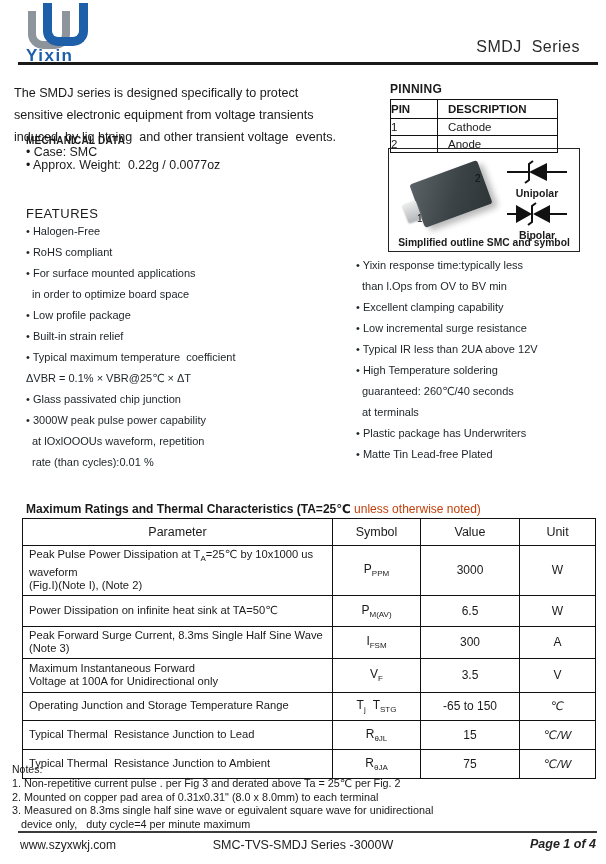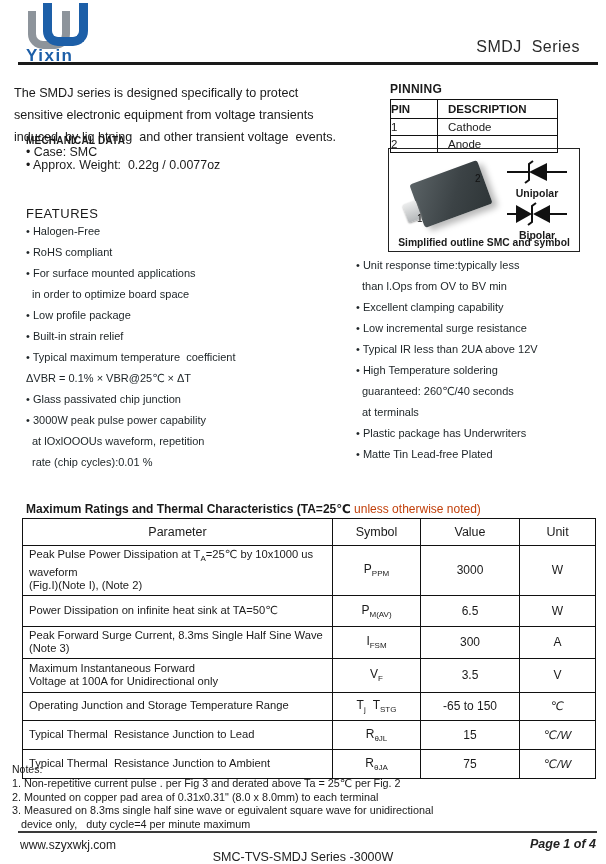--- a/index.html
+++ b/index.html
@@ -84,21 +84,21 @@
   .symb:empty { margin-left:0; }
 
   
   .notes { position:absolute; left:12px; top:763px; width:560px; font-size:10.8px; line-height:13.8px; }
   .note-h { font-size:10.5px; }
   .note-ind { padding-left:9px; }
 
   
   .ftr-rule { position:absolute; left:18px; right:9px; top:831px; border-top:2px solid #3a3a3a; }
   .ftr-web { position:absolute; left:20px; top:838px; font-size:12px; color:#222; }
-  .ftr-doc { position:absolute; left:0; right:0; top:838px; text-align:center; font-size:12.5px; color:#222;margin-top:12px; }
+  .ftr-doc { position:absolute; left:0; right:0; top:838px; text-align:center; font-size:12.5px; color:#222; }
   .ftr-page { position:absolute; right:10px; top:837px; font-size:12.5px; font-weight:700; font-style:italic; color:#222; }
 </style>
 </head>
 <body>
 
 <div class="page">
 
   <div class="hdr">
     <div class="logo">
       <div class="logo-u">
@@ -129,21 +129,21 @@
     <div class="f-line first" data-bind="features.items.1.lines.0">RoHS compliant</div>
     <div class="f-line first" data-bind="features.items.2.lines.0">For surface mounted applications</div>
     <div class="f-line cont" data-bind="features.items.2.lines.1">in order to optimize board space</div>
     <div class="f-line first" data-bind="features.items.3.lines.0">Low profile package</div>
     <div class="f-line first" data-bind="features.items.4.lines.0">Built-in strain relief</div>
     <div class="f-line first" data-bind="features.items.5.lines.0">Typical maximum temperature  coefficient</div>
     <div class="f-line cont flush" data-bind="features.items.5.lines.1">ΔVBR = 0.1% × VBR@25℃ × ΔT</div>
     <div class="f-line first" data-bind="features.items.6.lines.0">Glass passivated chip junction</div>
     <div class="f-line first" data-bind="features.items.7.lines.0">3000W peak pulse power capability</div>
     <div class="f-line cont" data-bind="features.items.7.lines.1">at lOxlOOOUs waveform, repetition</div>
-    <div class="f-line cont" data-bind="features.items.7.lines.2">rate (chip cycles):0.01 %</div>
+    <div class="f-line cont" data-bind="features.items.7.lines.2">rate (than cycles):0.01 %</div>
   </div>
 
   <div class="pinning">
     <div class="pin-h" data-bind="pinning.heading">PINNING</div>
     <table class="pin-table">
       <thead>
         <tr>
           <th class="c" data-bind="pinning.headers.pin">PIN</th>
           <th class="l" data-bind="pinning.headers.description">DESCRIPTION</th>
         </tr>
@@ -184,21 +184,21 @@
         <path d="M31 2 L27 5 L27 21 L23 24" fill="none" stroke="#111" stroke-width="2"></path>
         <polygon points="45,4 45,22 28,13" fill="#111"></polygon>
         <line x1="45" y1="13" x2="62" y2="13" stroke="#111" stroke-width="2"></line>
       </svg>
       <div class="symlbl" data-bind="outline.bipolar_label">Bipolar</div>
     </div>
     <div class="caption" data-bind="outline.caption">Simplified outline SMC and symbol</div>
   </div>
 
   <div class="rbullets">
-    <div class="f-line first" data-bind="right_features.0.lines.0">Unit response time:typically less</div>
+    <div class="f-line first" data-bind="right_features.0.lines.0">Yixin response time:typically less</div>
     <div class="f-line cont" data-bind="right_features.0.lines.1">than l.Ops from OV to BV min</div>
     <div class="f-line first" data-bind="right_features.1.lines.0">Excellent clamping capability</div>
     <div class="f-line first" data-bind="right_features.2.lines.0">Low incremental surge resistance</div>
     <div class="f-line first" data-bind="right_features.3.lines.0">Typical IR less than 2UA above 12V</div>
     <div class="f-line first" data-bind="right_features.4.lines.0">High Temperature soldering</div>
     <div class="f-line cont" data-bind="right_features.4.lines.1">guaranteed: 260℃/40 seconds</div>
     <div class="f-line cont" data-bind="right_features.4.lines.2">at terminals</div>
     <div class="f-line first" data-bind="right_features.5.lines.0">Plastic package has Underwriters</div>
     <div class="f-line first" data-bind="right_features.6.lines.0">Matte Tin Lead-free Plated</div>
   </div>

